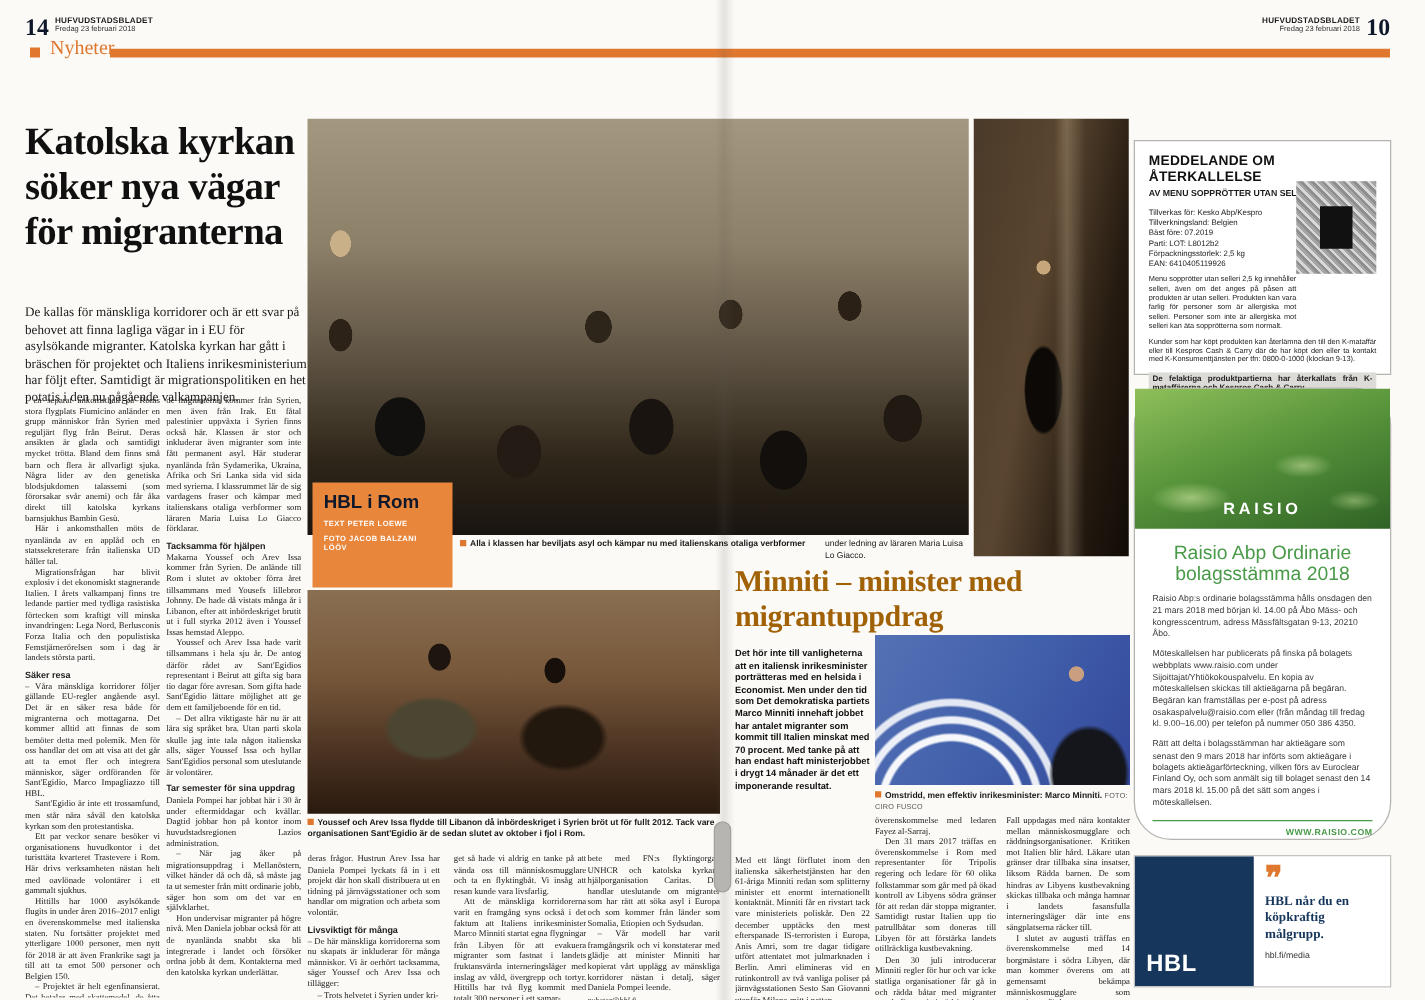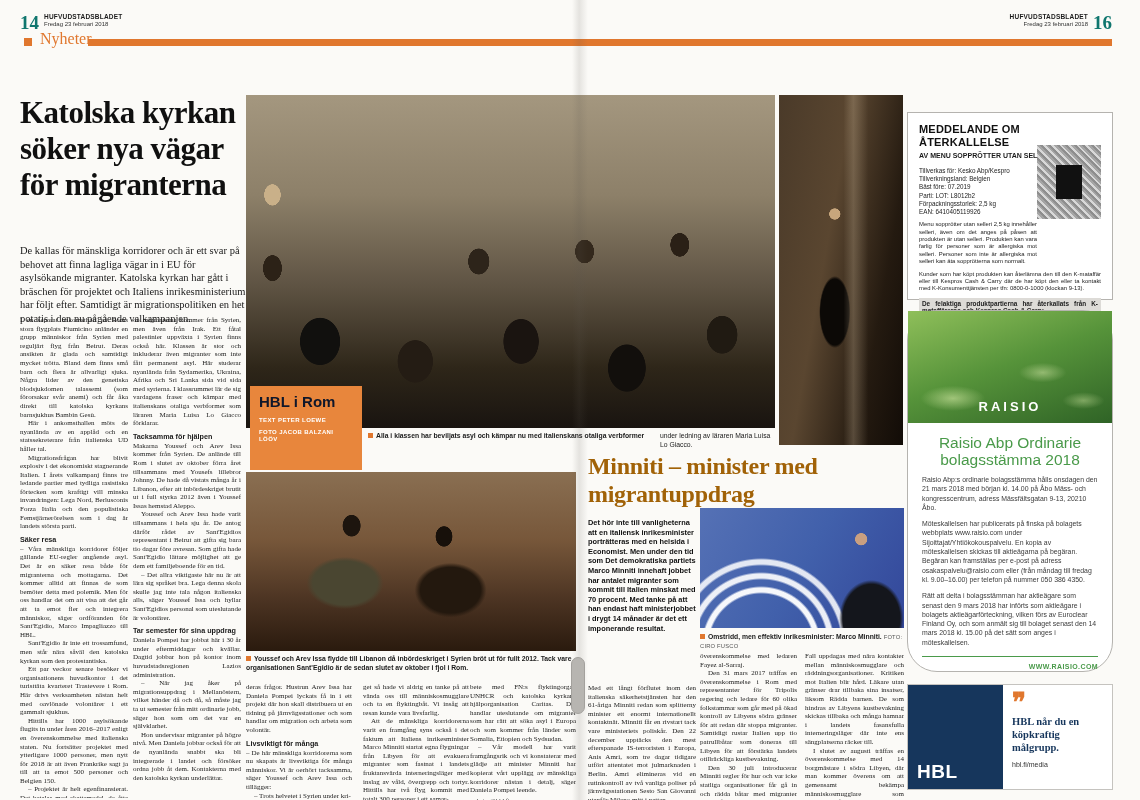--- a/index.html
+++ b/index.html
@@ -5,21 +5,21 @@
   * { margin:0; padding:0; box-sizing:border-box; }
   html,body { background:#dedcd8; }
   .spread {
     position:relative; width:1140px; height:800px; margin:0 auto;
     background:#fbfaf7; overflow:hidden; color:#1b1b1b;
     font-family:"Liberation Sans", sans-serif;
   }
   .abs { position:absolute; }
 
   
-  .pagenum { font:700 19px/19px "Liberation Serif", serif; color:#0f766e;text-align:center; }
+  .pagenum { font:700 19px/19px "Liberation Serif", serif; color:#0f172a;text-align:center; }
   .masthead b { display:block; font:700 6.5px/7.5px "Liberation Sans",sans-serif; letter-spacing:.2px; }
   .masthead span { display:block; font:400 6px/7px "Liberation Sans",sans-serif; color:#333; }
   .section-label { font:400 16px/16px "Liberation Serif", serif; color:#e0772e; }
   .accent-sq { width:8px; height:8px; background:#e0772e; }
   .accent-bar { height:7px; background:#e0772e; }
 
   
   .headline { font:700 31px/36px "Liberation Serif", serif; color:#101010; letter-spacing:-.5px; }
   .lede { font:400 10.5px/13.5px "Liberation Serif", serif; color:#1a1a1a; }
 
@@ -121,21 +121,21 @@
     <div class="masthead">
       <b>HUFVUDSTADSBLADET</b>
       <span>Fredag 23 februari 2018</span>
     </div>
   </div>
   <div class="abs" style="right:28px; top:13px; display:flex; gap:5px;">
     <div class="masthead" style="text-align:right;">
       <b>HUFVUDSTADSBLADET</b>
       <span>Fredag 23 februari 2018</span>
     </div>
-    <div class="pagenum">16</div>
+    <div class="pagenum">10</div>
   </div>
 
   <div class="abs accent-sq" style="left:24px; top:38px;"></div>
   <div class="abs section-label" style="left:40px; top:31px;">Nyheter</div>
   <div class="abs accent-bar" style="left:88px; top:39px; width:1024px;"></div>
 
   <h1 class="abs headline" style="left:20px; top:95px; width:238px;">Katolska kyrkan söker nya vägar för migranterna</h1>
   <div class="abs lede" style="left:20px; top:244px; width:226px;">De kallas för mänskliga korridorer och är ett svar på behovet att finna lagliga vägar in i EU för asylsökande migranter. Katolska kyrkan har gått i bräschen för projektet och Italiens inrikesministerium har följt efter. Samtidigt är migrationspolitiken en het potatis i den nu pågående valkampanjen.</div>
 
   <div class="abs photo ph-classroom" style="left:246px; top:95px; width:529px; height:333px;"></div>
@@ -164,32 +164,32 @@
     <p>Hittills har 1000 asylsökande flugits in under åren 2016–2017 enligt en överenskommelse med italienska staten. Nu fortsätter projektet med ytterligare 1000 personer, men nytt för 2018 är att även Frankrike sagt ja till att ta emot 500 personer och Belgien 150.</p>
     <p>– Projektet är helt egenfinansierat. Det betalas med skattemedel, de åtta promille som italienarna i sin deklaration väljer att donera till den reformerta Valdenserkyrkan, förklarar Sant'Egidios pressansvarige Roberto Zuccolini.</p>
 
   </div>
 
   <div class="abs col" style="left:133px; top:316px; width:108px; height:482px;">
     <p class="ni">de migranterna kommer från Syrien, men även från Irak. Ett fåtal palestinier uppväxta i Syrien finns också här. Klassen är stor och inkluderar även migranter som inte fått permanent asyl. Här studerar nyanlända från Sydamerika, Ukraina, Afrika och Sri Lanka sida vid sida med syrierna. I klassrummet lär de sig vardagens fraser och kämpar med italienskans otaliga verbformer som läraren Maria Luisa Lo Giacco förklarar.</p>
     <h4 class="sub">Tacksamma för hjälpen</h4>
     <p class="ni">Makarna Youssef och Arev Issa kommer från Syrien. De anlände till Rom i slutet av oktober förra året tillsammans med Yousefs lillebror Johnny. De hade då vistats många år i Libanon, efter att inbördeskriget brutit ut i full styrka 2012 även i Youssef Issas hemstad Aleppo.</p>
     <p>Youssef och Arev Issa hade varit tillsammans i hela sju år. De antog därför rådet av Sant'Egidios representant i Beirut att gifta sig bara tio dagar före avresan. Som gifta hade Sant'Egidio lättare möjlighet att ge dem ett familjeboende för en tid.</p>
-    <p>– Det allra viktigaste här nu är att lära sig språket bra. Lega denna skola skulle jag inte tala någon italienska alls, säger Youssef Issa och hyllar Sant'Egidios personal som uteslutande är volontärer.</p>
+    <p>– Det allra viktigaste här nu är att lära sig språket bra. Utan parti skola skulle jag inte tala någon italienska alls, säger Youssef Issa och hyllar Sant'Egidios personal som uteslutande är volontärer.</p>
     <h4 class="sub">Tar semester för sina uppdrag</h4>
     <p class="ni">Daniela Pompei har jobbat här i 30 år under eftermiddagar och kvällar. Dagtid jobbar hon på kontor inom huvudstadsregionen Lazios administration.</p>
     <p>– När jag åker på migrationsuppdrag i Mellanöstern, vilket händer då och då, så måste jag ta ut semester från mitt ordinarie jobb, säger hon som om det var en självklarhet.</p>
     <p>Hon undervisar migranter på högre nivå. Men Daniela jobbar också för att de nyanlända snabbt ska bli integrerade i landet och försöker ordna jobb åt dem. Kontakterna med den katolska kyrkan underlättar.</p>
 
   </div>
 
   <div class="abs col" style="left:246px; top:683px; width:106px; height:117px;">
     <p class="ni">deras frågor. Hustrun Arev Issa har Daniela Pompei lyckats få in i ett projekt där hon skall distribuera ut en tidning på järnvägsstationer och som handlar om migration och arbeta som volontär.</p>
     <h4 class="sub">Livsviktigt för många</h4>
-    <p class="ni">– De här mänskliga korridorerna som nu skapats är livsviktiga för många människor. Vi är oerhört tacksamma, säger Youssef och Arev Issa och tillägger:</p>
+    <p class="ni">– De här mänskliga korridorerna som nu skapats är inkluderar för många människor. Vi är oerhört tacksamma, säger Youssef och Arev Issa och tillägger:</p>
     <p>– Trots helvetet i Syrien under kri-</p>
   </div>
 
   <div class="abs col" style="left:348px; top:683px; width:106px; height:117px;margin-left:15px;">
     <p class="ni">get så hade vi aldrig en tanke på att vända oss till människosmugglare och ta en flyktingbåt. Vi insåg att resan kunde vara livsfarlig.</p>
     <p>Att de mänskliga korridorerna varit en framgång syns också i det faktum att Italiens inrikesminister Marco Minniti startat egna flygningar från Libyen för att evakuera migranter som fastnat i landets fruktansvärda interneringsläger med inslag av våld, övergrepp och tortyr. Hittills har två flyg kommit med totalt 300 personer i ett samar-</p>
   </div>
 
   <div class="abs col" style="left:470px; top:683px; width:106px; height:117px;">
     <p class="ni">bete med FN:s flyktingorgan UNHCR och katolska kyrkans hjälporganisation Caritas. Det handlar uteslutande om migranter som har rätt att söka asyl i Europa och som kommer från länder som Somalia, Etiopien och Sydsudan.</p>

